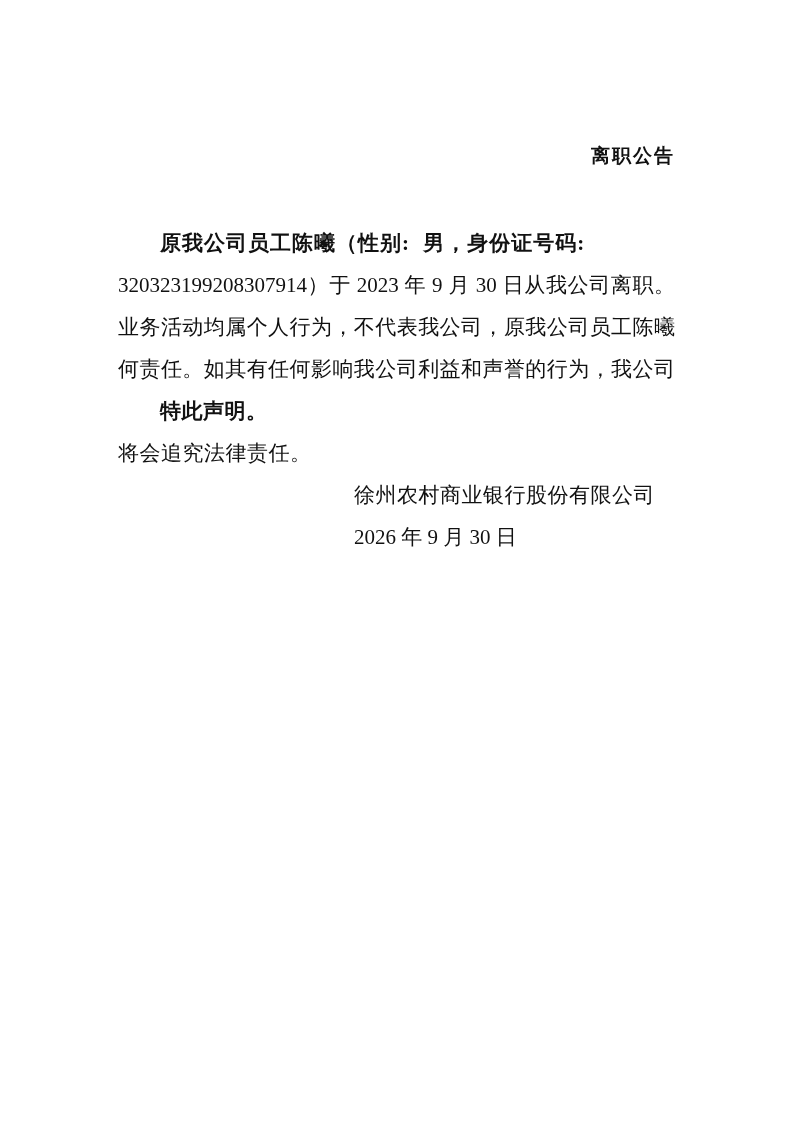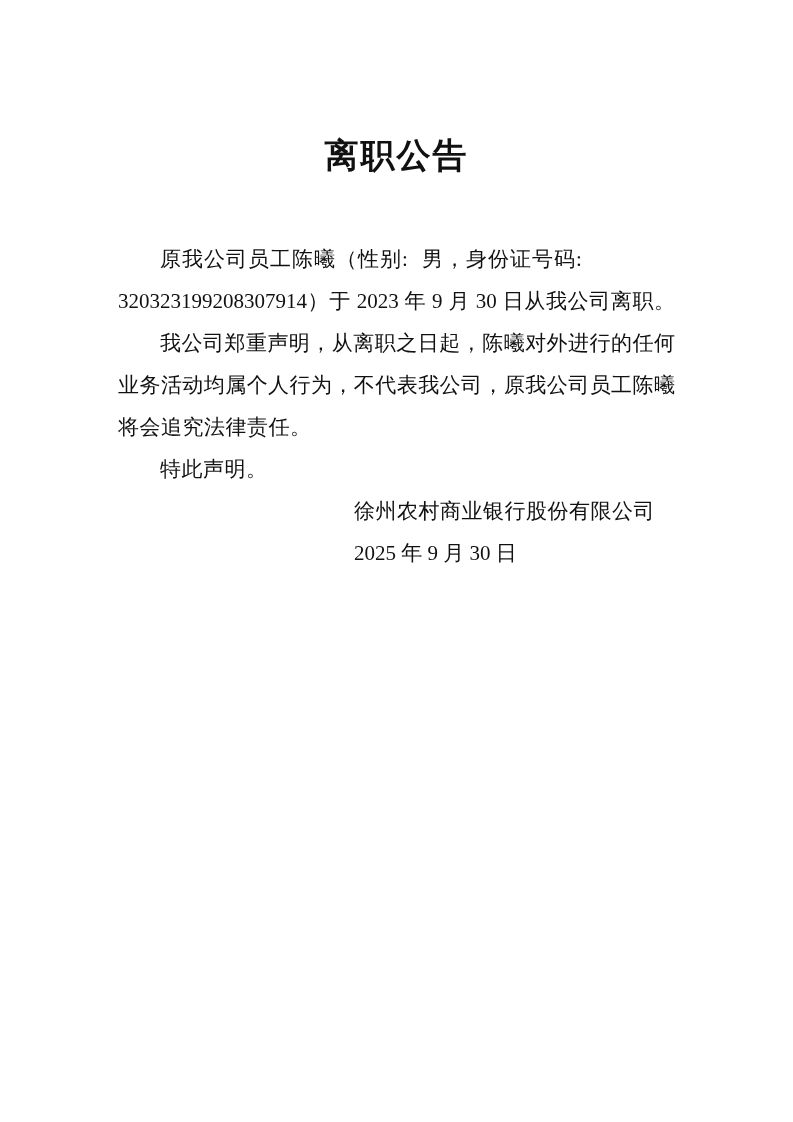--- a/index.html
+++ b/index.html
@@ -12,36 +12,37 @@
     width: 793px;
     height: 1122px;
     background: #ffffff;
     box-sizing: border-box;
     padding: 134px 118px 0 118px;
     font-family: "Liberation Serif", "DejaVu Serif", serif;
     color: #111111;
     overflow: hidden;
   }
   .doc-title {
-    font-size: 34px;
+    font-size: 19px;
     font-weight: bold;
     line-height: 44px;
-    text-align: center;
+    text-align: right;
     letter-spacing: 2px;
-    margin: 0 0 60px 0;
+    margin: 0 0 44px 0;
   }
   .line {
     font-size: 21px;
     line-height: 42px;
     height: 42px;
     white-space: nowrap;
     letter-spacing: 0.5px;
   }
   .indent {
     padding-left: 42px;
+    font-weight: bold;
   }
   .j {
     text-align: justify;
     text-align-last: justify;
     white-space: normal;
     letter-spacing: 0;
   }
   .ragged {
     letter-spacing: 1px;
     word-spacing: 7px;
@@ -72,26 +73,26 @@
 </head>
 <body>
 
 <div class="page">
 
   <h1 class="doc-title">离职公告</h1>
 
   <div class="body-text">
     <div class="line indent ragged">原我公司员工陈曦（性别: 男，身份证号码:</div>
     <div class="line j">320323199208307914）于 2023 年 9 月 30 日从我公司离职。</div>
-    <div class="line indent j">我公司郑重声明，从离职之日起，陈曦对外进行的任何</div>
     <div class="line j">业务活动均属个人行为，不代表我公司，原我公司员工陈曦</div>
+    <div class="line j">何责任。如其有任何影响我公司利益和声誉的行为，我公司</div>
+    <div class="line indent">特此声明。</div>
     <div class="line">将会追究法律责任。</div>
-    <div class="line indent">特此声明。</div>
   </div>
 
   <div class="signature">
     <div class="sig-inner">
       <div class="sig-company">徐州农村商业银行股份有限公司</div>
-      <div class="sig-date">2025 年 9 月 30 日</div>
+      <div class="sig-date">2026 年 9 月 30 日</div>
     </div>
   </div>
 
 </div>
 
 </body></html>

